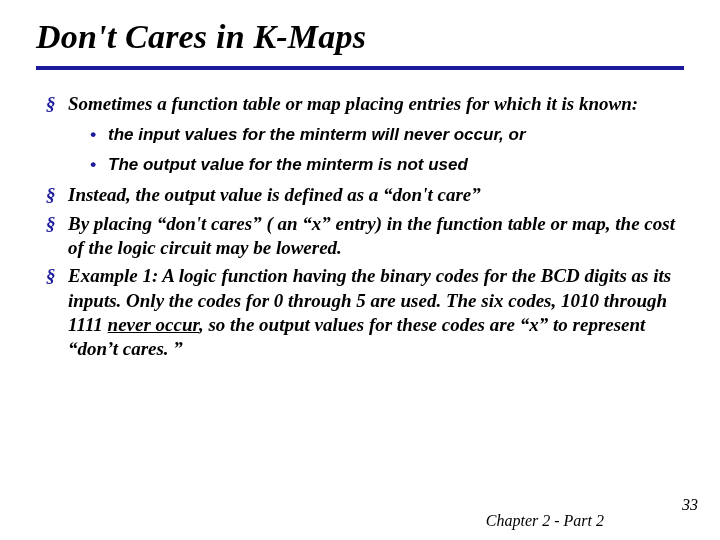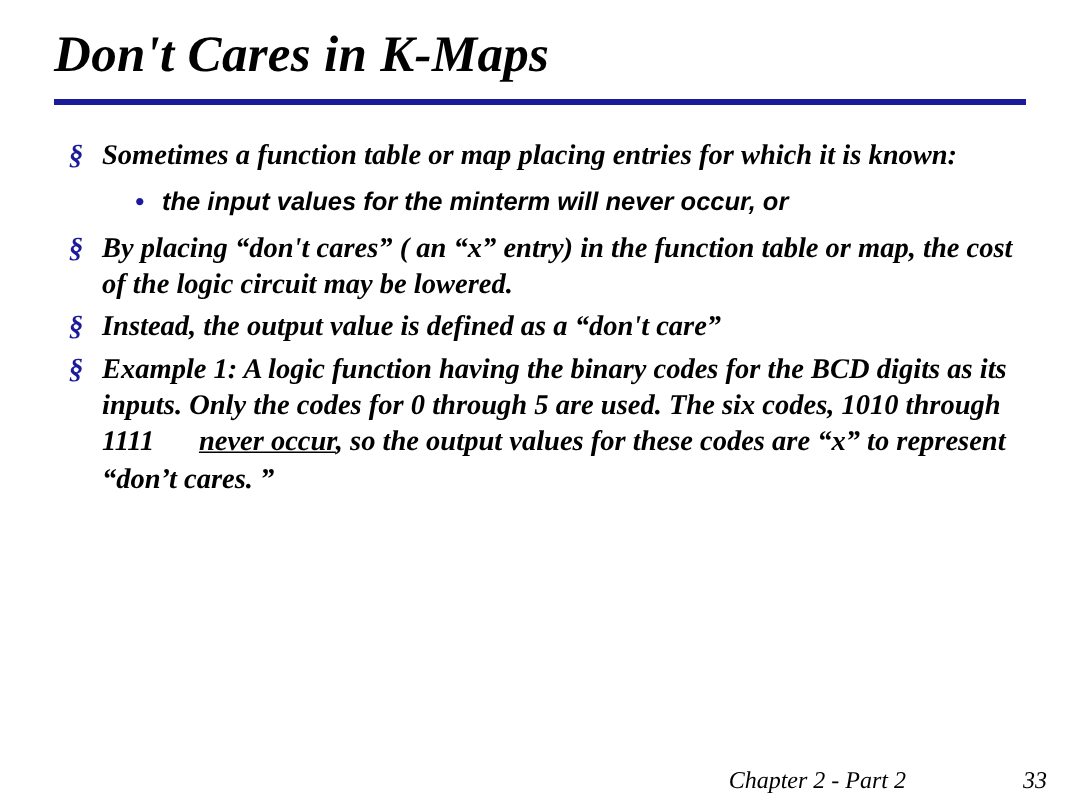--- a/index.html
+++ b/index.html
@@ -63,62 +63,65 @@
     margin-bottom: 4px;
   }
   .l2 > li::before {
     content: "•";
     position: absolute;
     left: 0;
     top: 0;
     color: #1a1a9a;
     font-size: 17px;
   }
-  .u { text-decoration: underline; margin-left: 25px; }
+  .u { text-decoration: underline; }
   .footer {
     position: absolute;
     bottom: 10px;
     right: 0;
     width: 100%;
     font-size: 16px;
     font-family: "Times New Roman", Times, serif;
   }
   .footer .chapter {
     position: absolute;
     right: 116px;
     bottom: 0;
   }
   .footer .pagenum {
     position: absolute;
     right: 22px;
-    bottom: 0;
+    bottom: 16px;
     text-align: center;
   }
 </style>
 </head>
 <body>
 
 <div class="slide">
   <h1 class="title">Don't Cares in K-Maps</h1>
   <hr class="rule">
 
   <ul class="l1">
     <li>
       <span>Sometimes a function table or map placing entries for which it is known:</span>
       <ul class="l2">
         <li>
           <span>the input values for the minterm will never occur, or</span>
         </li>
+        <li>
+          <span>The output value for the minterm is not used</span>
+        </li>
       </ul>
     </li>
     <li>
-      <span>By placing “don't cares” ( an “x” entry) in the function table or map, the cost of the logic circuit may be lowered.</span>
+      <span>Instead, the output value is defined as a “don't care”</span>
     </li>
     <li>
-      <span>Instead, the output value is defined as a “don't care”</span>
+      <span>By placing “don't cares” ( an “x” entry) in the function table or map, the cost of the logic circuit may be lowered.</span>
     </li>
     <li>
       <span>Example  1:  A logic function having the binary codes for the BCD digits as its inputs. Only the codes for 0 through 5 are used.  The six codes, 1010 through 1111 </span><span class="u">never occur</span><span>, so the output values for these codes are “x” to represent “don’t cares. ”</span>
     </li>
   </ul>
 </div>
 
 <div class="footer">
   <span class="chapter">Chapter 2 - Part 2</span>
   <span class="pagenum">33</span>

